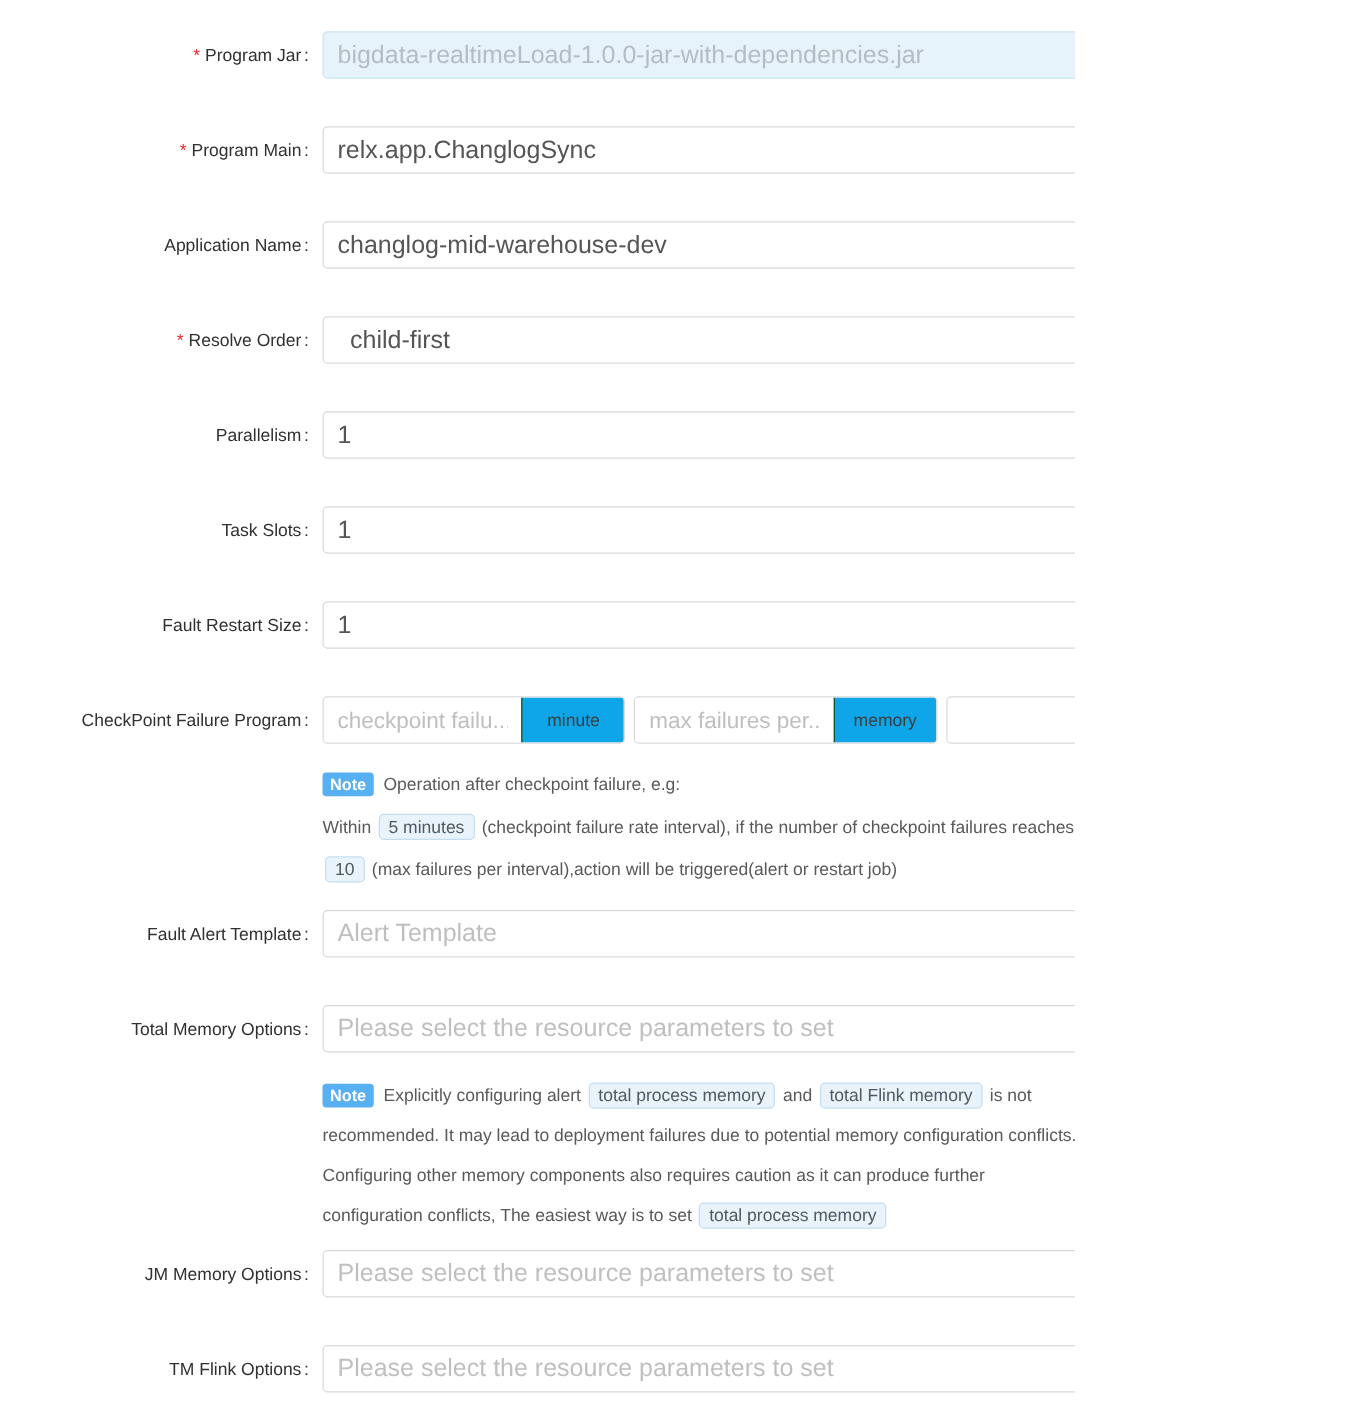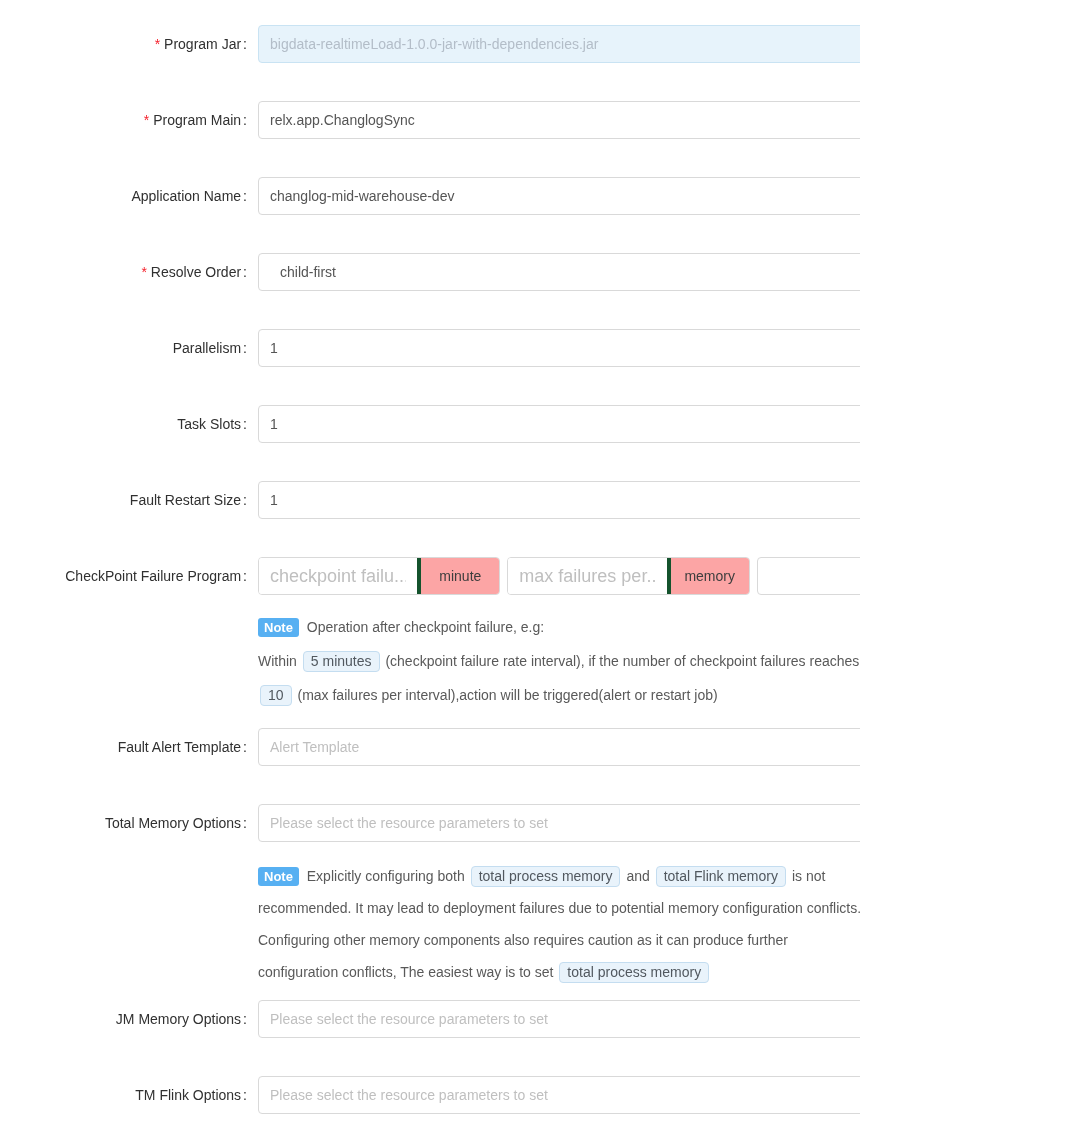--- a/index.html
+++ b/index.html
@@ -40,21 +40,21 @@
     width: 763px;
     flex: 0 0 763px;
   }
   .ant-input, .ant-select {
     width: 100%;
     height: 38px;
     border: 1px solid #d9d9d9;
     border-radius: 4px;
     background: #ffffff;
     padding: 0 11px;
-    font-size: 14px;
+    font-size: 20px;
     font-family: "Liberation Sans", "DejaVu Sans", sans-serif;
     color: #555555;
     outline: none;
   }
   .ant-input::placeholder { color: #bfbfbf; }
   .ant-input.disabled {
     background: #e7f3fb;
     border-color: #c9e3f3;
     color: #b3bdc8;
     cursor: not-allowed;
@@ -98,23 +98,23 @@
     font-size: 18px;
     font-family: "Liberation Sans", "DejaVu Sans", sans-serif;
     color: #555555;
   }
   .input-group input::placeholder { color: #bfbfbf; }
   .input-group .addon {
     flex: 0 0 82px;
     display: flex;
     align-items: center;
     justify-content: center;
-    border-left: 4px solid #14532d;
+    border-left: 1px solid #14532d;
     color: #3d3d3d;
-    background: #fca5a5;
+    background: #0ea5e9;
   }
   
   .note-block { margin-top: 15px; }
   .note-line { line-height: 34px; color: #595959; }
   .note-para .note-line { line-height: 32px; }
   .note-badge {
     display: inline-block;
     background: #57b0f2;
     color: #ffffff;
     font-size: 13px;
@@ -274,21 +274,21 @@
     <div class="form-label">
       <span>Total Memory Options</span><span class="colon">:</span>
     </div>
     <div class="form-control">
       <div class="ant-select">
         <span class="sel-placeholder">Please select the resource parameters to set</span>
       </div>
       <div class="note-block note-para mem">
         <div class="note-line">
           <span class="note-badge">Note</span>
-          <span>Explicitly configuring both</span>
+          <span>Explicitly configuring alert</span>
           <span class="note-tag">total process memory</span>
           <span>and</span>
           <span class="note-tag">total Flink memory</span>
           <span>is not</span>
         </div>
         <div class="note-line"><span>recommended. It may lead to deployment failures due to potential memory configuration conflicts.</span></div>
         <div class="note-line"><span>Configuring other memory components also requires caution as it can produce further</span></div>
         <div class="note-line">
           <span>configuration conflicts, The easiest way is to set</span>
           <span class="note-tag">total process memory</span>

